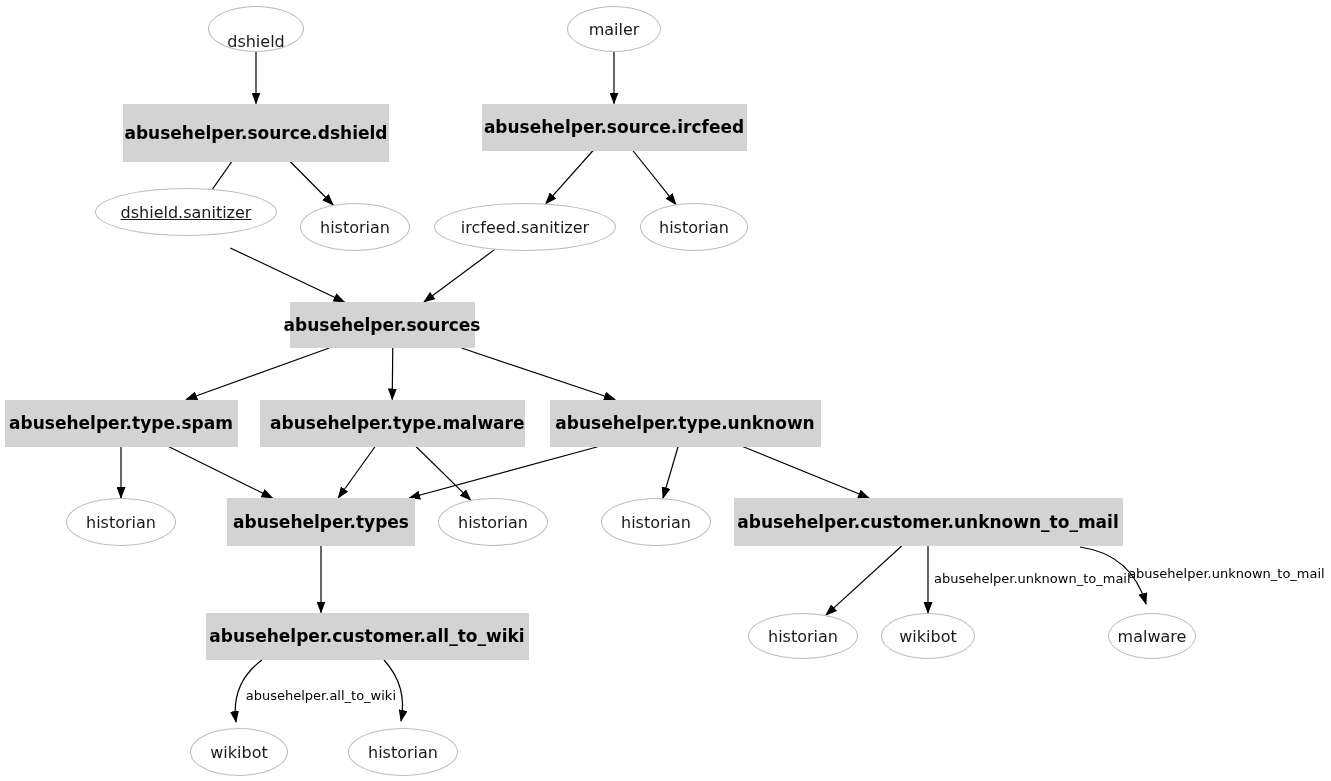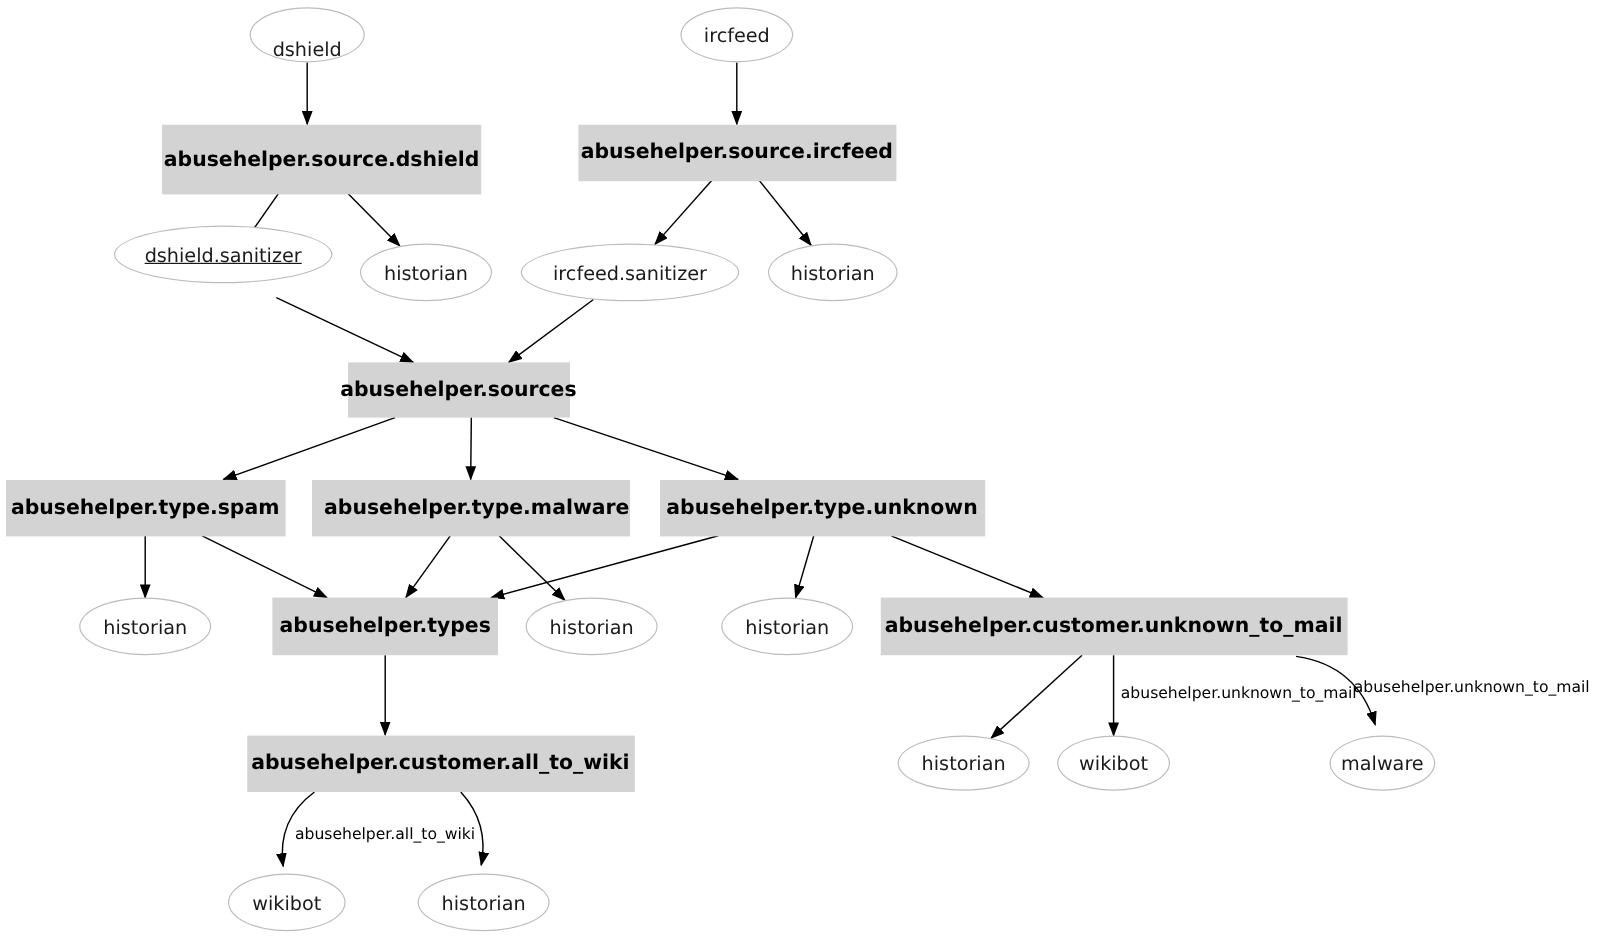--- a/index.html
+++ b/index.html
@@ -90,23 +90,23 @@
         <path class="edge-path" d="M901.6842105263158,546 L825.9242455358161,615.0930880713357" marker-end="url(#arrowhead)"></path>
         <path class="edge-path" d="M928,546 L928,613" marker-end="url(#arrowhead)"></path>
         <path class="edge-path" d="M1080,547 Q1131.3013563696907,554.3089557824635 1146,604" marker-end="url(#arrowhead)"></path>
       </g>
   </svg>
   <div id="node-layer">
       <div class="node node-ellipse" style="left: 208px; top: 6px; width: 96px; height: 46px; align-items: flex-end;">
         <span>dshield</span>
       </div>
       <div class="node node-ellipse" style="left: 567px; top: 6px; width: 94px; height: 46px;">
-        <span>ircfeed</span>
+        <span>mailer</span>
       </div>
-      <div class="node node-box" style="left: 123px; top: 103.5px; width: 266px; height: 58px; margin-left: 12px;">
+      <div class="node node-box" style="left: 123px; top: 103.5px; width: 266px; height: 58px;">
         <span>abusehelper.source.dshield</span>
       </div>
       <div class="node node-box" style="left: 481.5px; top: 103.5px; width: 265px; height: 47px;">
         <span>abusehelper.source.ircfeed</span>
       </div>
       <div class="node node-ellipse" style="left: 95px; top: 188px; width: 182px; height: 48px; text-decoration: underline;">
         <span>dshield.sanitizer</span>
       </div>
       <div class="node node-ellipse" style="left: 300px; top: 203px; width: 110px; height: 48px;">
         <span>historian</span>

